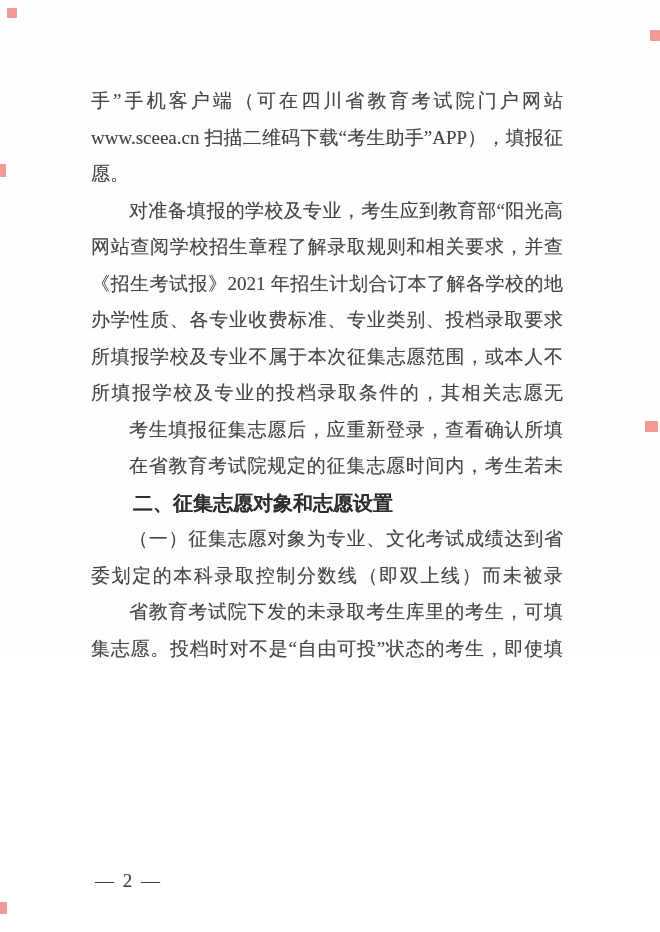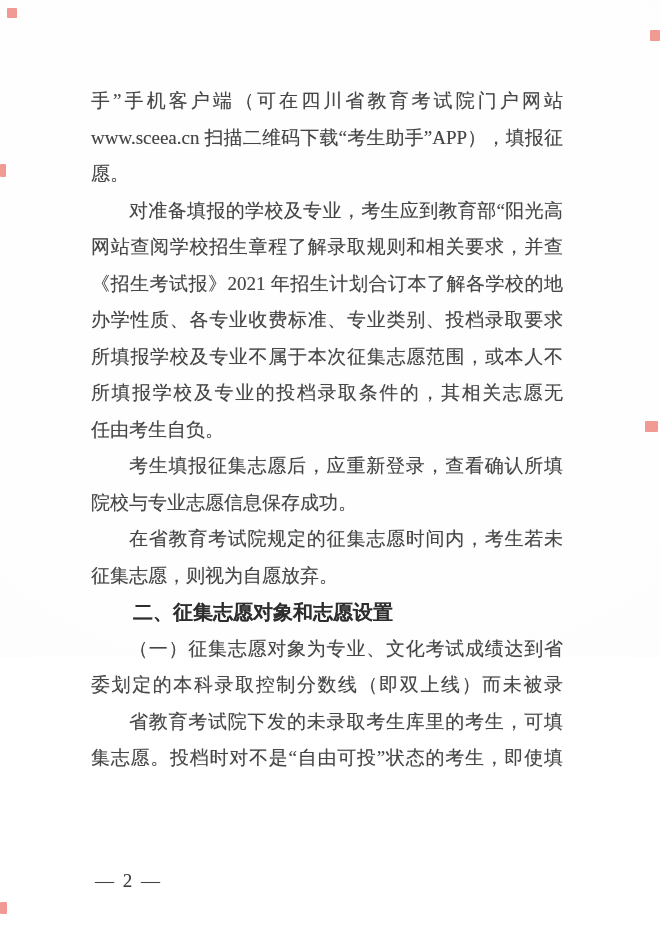--- a/index.html
+++ b/index.html
@@ -86,31 +86,28 @@
       <span class="line end">愿。</span>
     </p>
 
     <p class="para">
       <span class="line fill indent">对准备填报的学校及专业，考生应到教育部“阳光高考”</span>
       <span class="line fill">网站查阅学校招生章程了解录取规则和相关要求，并查询</span>
       <span class="line fill">《招生考试报》2021 年招生计划合订本了解各学校的地址、</span>
       <span class="line fill">办学性质、各专业收费标准、专业类别、投档录取要求等。</span>
       <span class="line fill">所填报学校及专业不属于本次征集志愿范围，或本人不符合</span>
       <span class="line fill">所填报学校及专业的投档录取条件的，其相关志愿无效，责</span>
-      <span class="line end">任由考生自负。</span>
     </p>
 
     <p class="para">
       <span class="line fill indent">考生填报征集志愿后，应重新登录，查看确认所填报的</span>
-      <span class="line end">院校与专业志愿信息保存成功。</span>
     </p>
 
     <p class="para">
       <span class="line fill indent">在省教育考试院规定的征集志愿时间内，考生若未填报</span>
-      <span class="line end">征集志愿，则视为自愿放弃。</span>
     </p>
 
     <h2 class="line heading">二、征集志愿对象和志愿设置</h2>
 
     <p class="para">
       <span class="line fill indent">（一）征集志愿对象为专业、文化考试成绩达到省招考</span>
       <span class="line fill">委划定的本科录取控制分数线（即双上线）而未被录取，符</span>
     </p>
 
     <p class="para">

